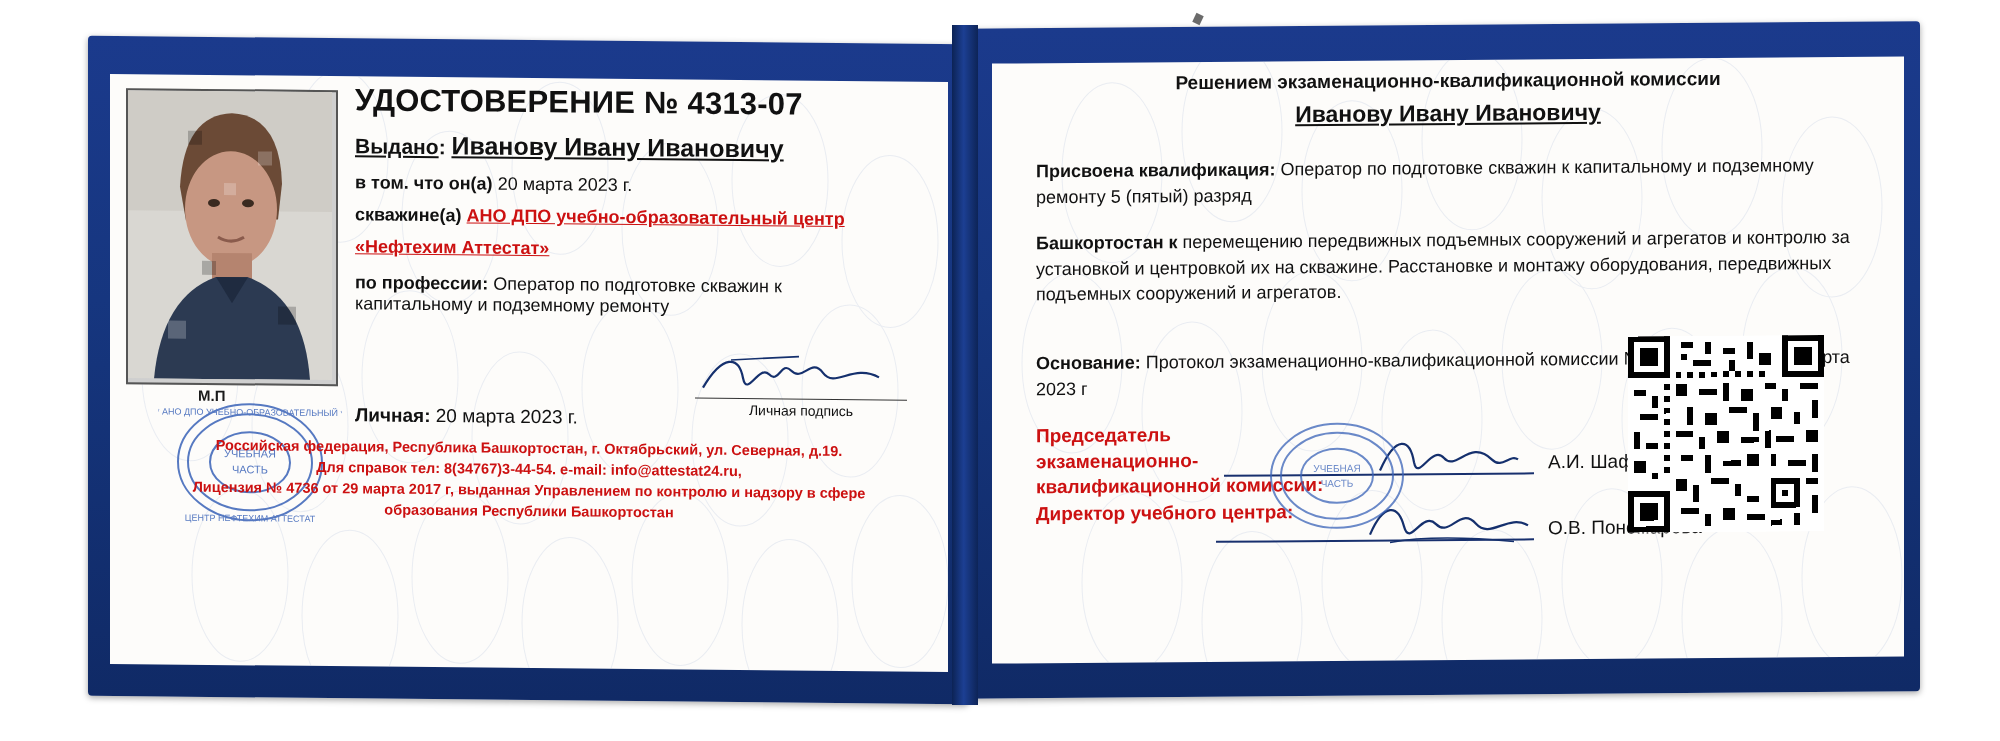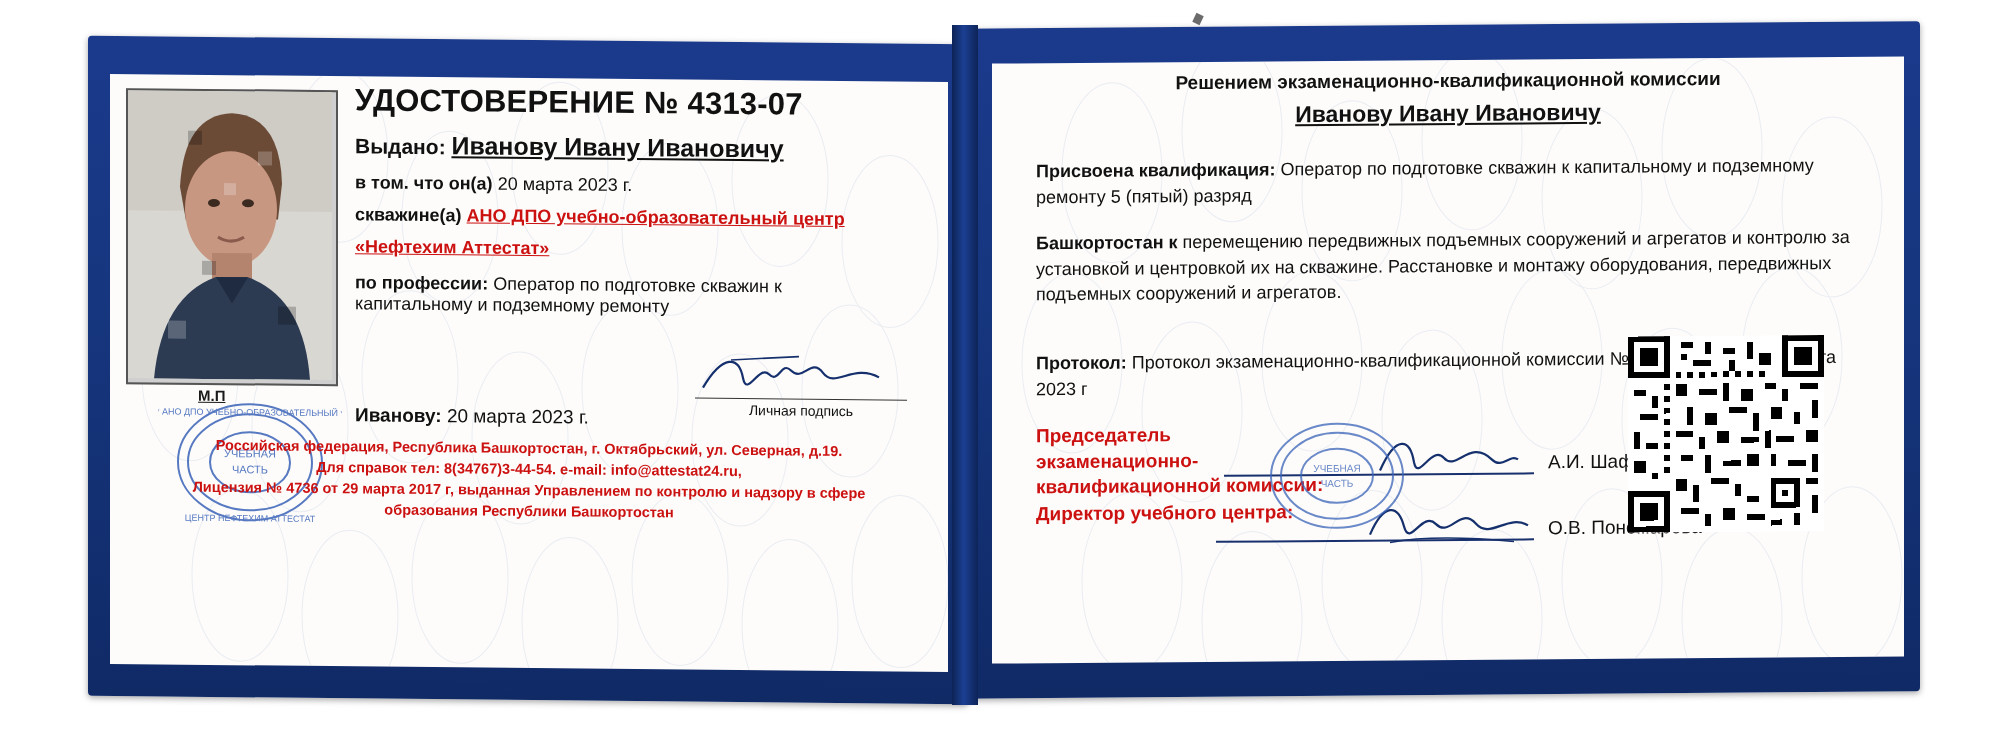--- a/index.html
+++ b/index.html
@@ -97,21 +97,20 @@
   }
   .photo svg { display:block; }
 
   .mp {
     position: absolute;
     left: 88px;
     top: 312px;
     font-size: 15px;
     font-weight: bold;
     color: #1a1a1a;
-    text-decoration: underline;
   }
 
   .stamp {
     position: absolute;
     left: 48px;
     top: 318px;
     width: 184px;
     height: 138px;
     opacity: 0.85;
   }
@@ -353,21 +352,21 @@
         <text x="92" y="80" font-size="11" fill="#3a63b8" text-anchor="middle" font-family="Liberation Sans, sans-serif">ЧАСТЬ</text>
         <text x="92" y="22" font-size="9" fill="#3a63b8" text-anchor="middle" font-family="Liberation Sans, sans-serif">* АНО ДПО УЧЕБНО-ОБРАЗОВАТЕЛЬНЫЙ *</text>
         <text x="92" y="128" font-size="9" fill="#3a63b8" text-anchor="middle" font-family="Liberation Sans, sans-serif">ЦЕНТР НЕФТЕХИМ АТТЕСТАТ</text>
       </svg>
 
       <div class="mp">М.П</div>
 
       <div class="l-title">УДОСТОВЕРЕНИЕ № 4313-07</div>
 
       <div class="l-line l-row2">
-        <span class="bold" style="font-size:21px;">Выдано</span><span class="bold" style="font-size:21px;">: </span>
+        <span class="bold" style="font-size:21px;text-decoration:underline;">Выдано</span><span class="bold" style="font-size:21px;">: </span>
         <span class="name-big">Иванову Ивану Ивановичу</span>
       </div>
 
       <div class="l-line l-row3">
         <span>в том. что он(а)</span>
         <span class="norm">20 марта 2023 г.</span>
       </div>
 
       <div class="l-line l-row4">
         <span>скважине(а)</span>
@@ -384,21 +383,21 @@
       </div>
 
       <svg class="sig-area scribble" width="210" height="52" viewBox="0 0 210 52">
         <path d="M8 40 C28 6, 44 8, 48 30 C52 50, 64 16, 74 26 C84 36, 86 12, 96 22 C108 34, 116 8, 128 24 C140 40, 158 14, 184 28" stroke="#15306d" stroke-width="2.2" fill="none"></path>
         <path d="M36 12 L104 8" stroke="#15306d" stroke-width="1.6" fill="none"></path>
       </svg>
       <div class="sig-line"></div>
       <div class="sig-caption">Личная подпись</div>
 
       <div class="issued-line">
-        <span class="bold">Иванову:</span>
+        <span class="bold">Личная:</span>
         <span>20 марта 2023 г.</span>
       </div>
 
       <div class="footer">
         <div>Российская федерация, Республика Башкортостан, г. Октябрьский,  ул. Северная,  д.19.</div>
         <div>Для справок тел: 8(34767)3-44-54.  e-mail: info@attestat24.ru,</div>
         <div>Лицензия № 4736 от 29 марта 2017 г, выданная Управлением по контролю и надзору в сфере</div>
         <div>образования Республики Башкортостан</div>
       </div>
 
@@ -441,21 +440,21 @@
         <span class="bold">Присвоена квалификация:</span>
         <span>Оператор по подготовке скважин к капитальному и подземному ремонту 5 (пятый) разряд</span>
       </div>
 
       <div class="r-block r-b2">
         <span class="bold">Башкортостан к</span>
         <span>перемещению передвижных подъемных сооружений и агрегатов и контролю за установкой и центровкой их на скважине. Расстановке и монтажу оборудования, передвижных подъемных сооружений и агрегатов.</span>
       </div>
 
       <div class="r-block r-b3">
-        <span class="bold">Протокол:</span>
+        <span class="bold">Основание:</span>
         <span>Протокол экзаменационно-квалификационной комиссии № No 20-03.06 от 20 марта 2023 г</span>
       </div>
 
       <div class="r-sign-label r-chair">Председатель экзаменационно-квалификационной комиссии:</div>
       <div class="r-sign-label r-dir">Директор учебного центра:</div>
 
       <div class="r-sig-line chair-line"></div>
       <div class="r-sig-line dir-line"></div>
 
       <div class="r-person chair-person">А.И. Шафикова</div>

